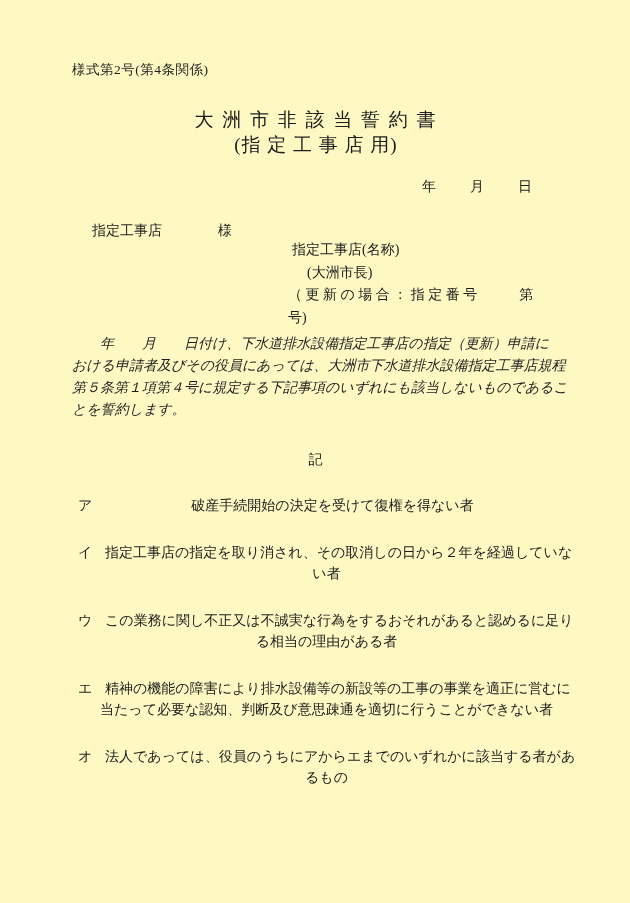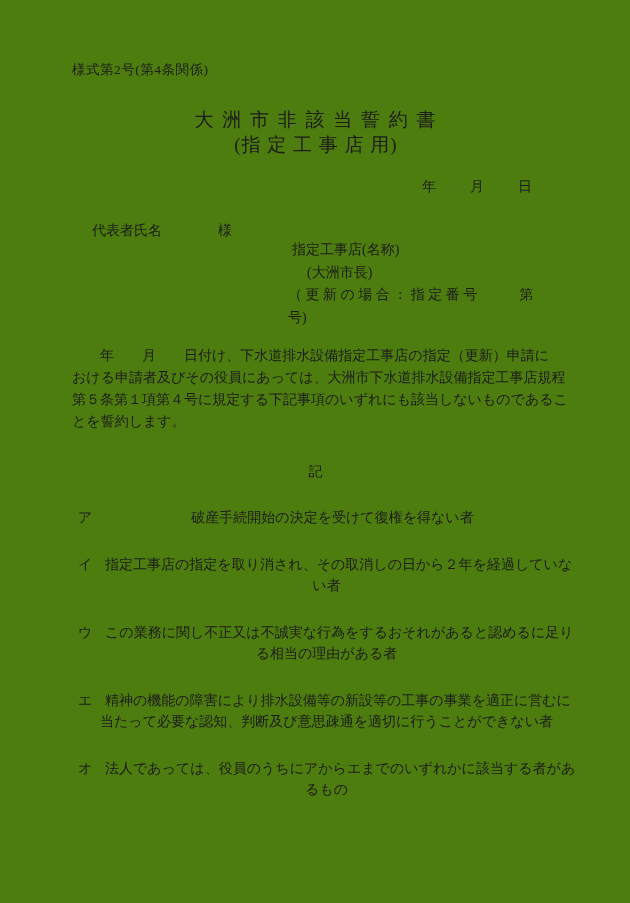--- a/index.html
+++ b/index.html
@@ -5,21 +5,21 @@
   html, body {
     margin: 0;
     padding: 0;
     background: #ffffff;
   }
   .page {
     position: relative;
     width: 630px;
     height: 903px;
     box-sizing: border-box;
-    background: #4d7c0f;
+    background: #fef9c3;
     color: #1c1c1c;
     font-family: "Liberation Serif", "DejaVu Serif", serif;
     font-size: 14px;
     padding: 62px 70px 0 72px;
     overflow: hidden;
   }
   .line { white-space: nowrap; }
 
   .form-number {
     font-size: 13.5px;
@@ -47,21 +47,21 @@
     padding-left: 20px;
     line-height: 16px;
   }
 
   .applicant { line-height: 22.5px; }
   .applicant .r1 { padding-left: 220px; }
   .applicant .r2 { padding-left: 235px; }
   .applicant .r3 { padding-left: 216px; }
   .applicant .r4 { padding-left: 216px; }
 
-  .paragraph { margin-top: 16px; line-height: 22px; }
+  .paragraph { margin-top: 4px; line-height: 22px; font-style: italic; }
   .pline { white-space: nowrap; }
 
   .note-heading {
     margin-top: 31px;
     text-align: center;
     line-height: 16px;
     letter-spacing: 1px;
   }
 
   .items { margin-top: 27px; }
@@ -87,21 +87,21 @@
 
   <div class="form-number line">様式第2号(第4条関係)</div>
 
   <div class="title-block">
     <div class="doc-title line">大 洲 市 非 該 当 誓 約 書</div>
     <div class="doc-subtitle line">(指 定 工 事 店 用)</div>
   </div>
 
   <div class="date-line line">年　　月　　日</div>
 
-  <div class="addressee line">代表者氏名　　　　様</div>
+  <div class="addressee line">指定工事店　　　　様</div>
 
   <div class="applicant">
     <div class="r1 line">指定工事店(名称)</div>
     <div class="r2 line">(大洲市長)</div>
     <div class="r3 line">（ 更 新 の 場 合 ： 指 定 番 号　　　第</div>
     <div class="r4 line">号)</div>
   </div>
 
   <div class="paragraph">
       <div class="pline">　　年　　月　　日付け、下水道排水設備指定工事店の指定（更新）申請に</div>

